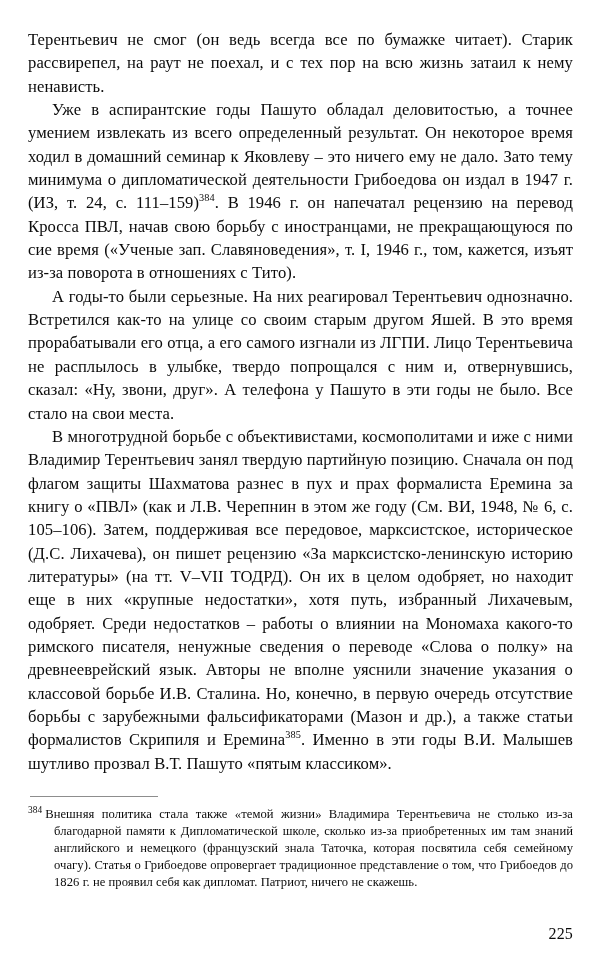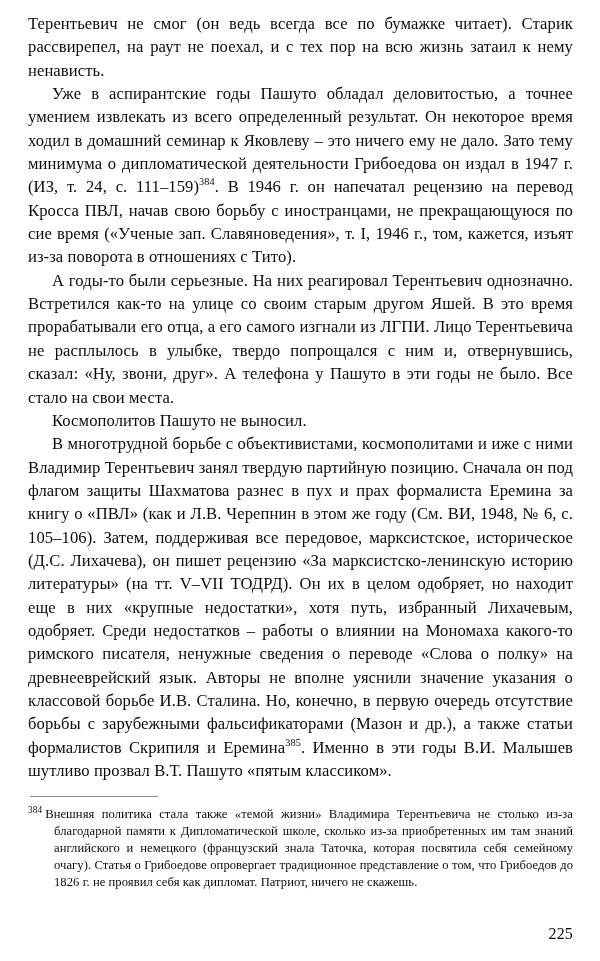--- a/index.html
+++ b/index.html
@@ -17,21 +17,21 @@
     width: 600px;
     height: 961px;
     margin: 0;
     background: #ffffff;
     overflow: hidden;
     box-sizing: border-box;
   }
   #content {
     position: absolute;
     left: 28px;
-    top: 12px;
+    top: 28px;
     width: 545px;
   }
   .body-text {
     font-size: 16.6px;
     line-height: 23.35px;
     text-align: justify;
     text-justify: inter-word;
     hyphens: none;
     letter-spacing: 0.005em;
   }
@@ -96,21 +96,20 @@
   <div id="content">
     <div class="body-text">
 
       <p class="no-indent">Терентьевич не смог (он ведь всегда все по бумажке читает). Старик рассвирепел, на раут не поехал, и с тех пор на всю жизнь затаил к нему ненависть.</p>
 
       <p><span>Уже в аспирантские годы Пашуто обладал деловитостью, а точнее умением извлекать из всего определенный результат. Он некоторое время ходил в домашний семинар к Яковлеву – это ничего ему не дало. Зато тему минимума о дипломатической деятельности Грибоедова он издал в 1947 г. (ИЗ, т. 24, с. 111–159)</span><sup class="fnref">384</sup><span>. В 1946 г. он напечатал рецензию на перевод Кросса ПВЛ, начав свою борьбу с иностранцами, не прекращающуюся по сие время («Ученые зап. Славяноведения», т. I, 1946 г., том, кажется, изъят из-за поворота в отношениях с Тито).</span></p>
 
 
       <p>А годы-то были серьезные. На них реагировал Терентьевич однозначно. Встретился как-то на улице со своим старым другом Яшей. В это время прорабатывали его отца, а его самого изгнали из ЛГПИ. Лицо Терентьевича не расплылось в улыбке, твердо попрощался с ним и, отвернувшись, сказал: «Ну, звони, друг». А телефона у Пашуто в эти годы не было. Все стало на свои места.</p>
 
-      <p>Космополитов Пашуто не выносил.</p>
 
       <p><span>В многотрудной борьбе с объективистами, космополитами и иже с ними Владимир Терентьевич занял твердую партийную позицию. Сначала он под флагом защиты Шахматова разнес в пух и прах формалиста Еремина за книгу о «ПВЛ» (как и Л.В. Черепнин в этом же году (См. ВИ, 1948, № 6, с. 105–106). Затем, поддерживая все передовое, марксистское, историческое (Д.С. Лихачева), он пишет рецензию «За марксистско-ленинскую историю литературы» (на тт. V–VII ТОДРД). Он их в целом одобряет, но находит еще в них «крупные недостатки», хотя путь, избранный Лихачевым, одобряет. Среди недостатков – работы о влиянии на Мономаха какого-то римского писателя, ненужные сведения о переводе «Слова о полку» на древнееврейский язык. Авторы не вполне уяснили значение указания о классовой борьбе И.В. Сталина. Но, конечно, в первую очередь отсутствие борьбы с зарубежными фальсификаторами (Мазон и др.), а также статьи формалистов Скрипиля и Еремина</span><sup class="fnref">385</sup><span>. Именно в эти годы В.И. Малышев шутливо прозвал В.Т. Пашуто «пятым классиком».</span></p>
 
     </div>
   </div>
 
   <div id="footnotes">
     <hr class="fn-rule">
 
     <p class="fn"><span class="fn-num">384</span><span class="fn-body">Внешняя политика стала также «темой жизни» Владимира Терентьевича не столько из-за благодарной памяти к Дипломатической школе, сколько из-за приобретенных им там знаний английского и немецкого (французский знала Таточка, которая посвятила себя семейному очагу). Статья о Грибоедове опровергает традиционное представление о том, что Грибоедов до 1826 г. не проявил себя как дипломат. Патриот, ничего не скажешь.</span></p>

